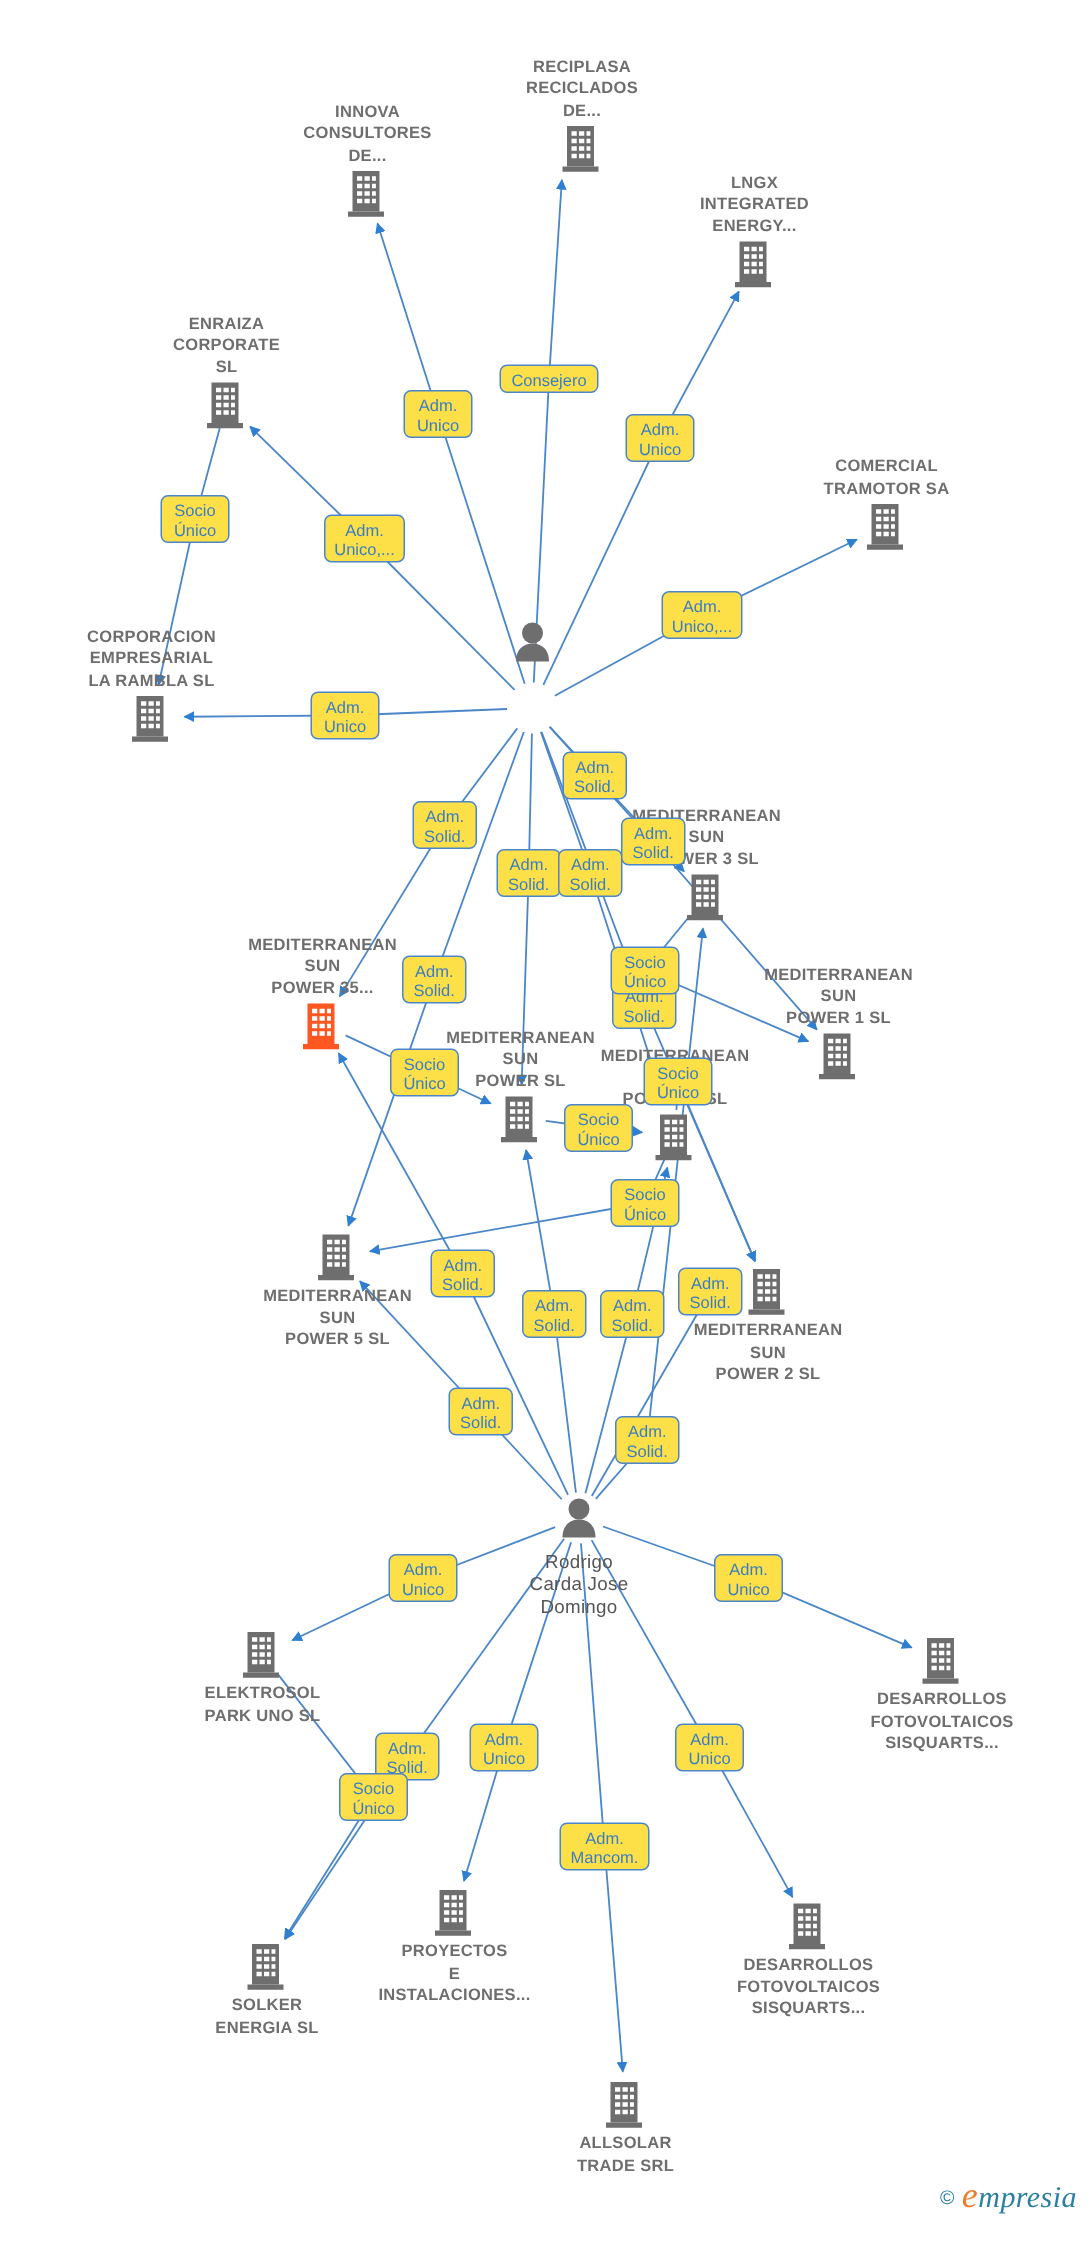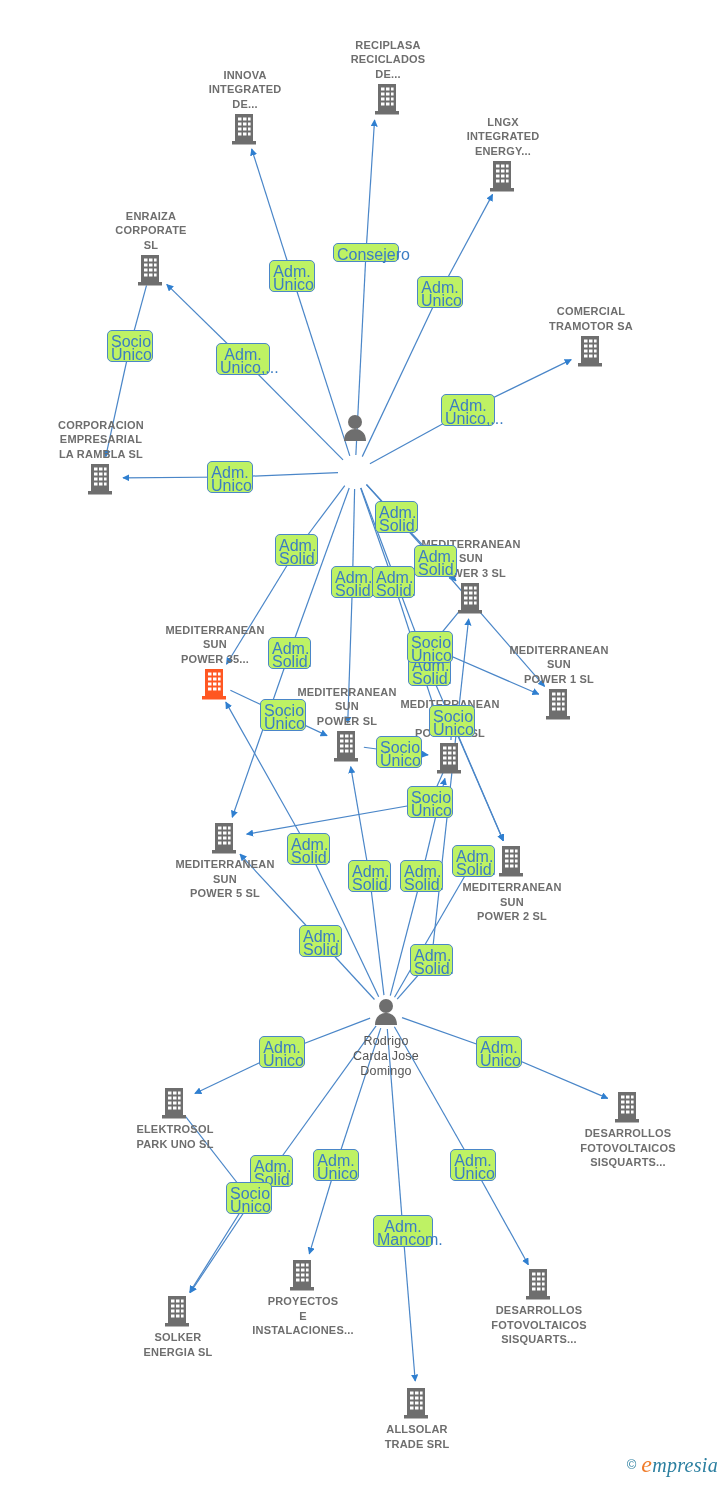--- a/index.html
+++ b/index.html
@@ -48,25 +48,25 @@
   }
   .node .glyph {
     line-height: 0;
     height: 34px;
   }
   .node.labelbelow .glyph { margin-bottom: 2px; }
   .node.labelabove .glyph { margin-top: 1px; }
 
   .elabel {
     position: absolute;
-    background: #bef264;
+    background: #fde047;
     border: 1px solid #4a86c8;
     border-radius: 5px;
     color: #3b7dc4;
-    font-size: 16px;
+    font-size: 11px;
     line-height: 13px;
     text-align: center;
     padding: 4px 3px 4px 3px;
     white-space: pre-line;
     box-sizing: border-box;
     z-index: 5;
   }
   .watermark {
     position: absolute;
     right: 10px;
@@ -166,21 +166,21 @@
         <line x1="336" y1="1165" x2="309.3216534824596" y2="1253.9278217251347" marker-end="url(#arrow)"></line>
         <line x1="394.40313781630357" y1="1026.7779320217753" x2="473" y2="1165"></line>
         <line x1="473" y1="1165" x2="528.3295851844601" y2="1264.7609187416783" marker-end="url(#arrow)"></line>
         <line x1="387.3156767009213" y1="1028.9490116177508" x2="403" y2="1231"></line>
         <line x1="403" y1="1231" x2="415.21520488013914" y2="1381.0725170988524" marker-end="url(#arrow)"></line>
       </g>
   </svg>
   <div id="nodes-layer">
       <div class="node labelabove" style="left: 245px; top: 67.5px;">
         <div class="nlabel">INNOVA
-INTEGRATED
+CONSULTORES
 DE...</div>
         <div class="glyph"><svg width="30" height="34" viewBox="0 0 30 34" aria-hidden="true">
             <rect x="5" y="2" width="18" height="27" fill="#6e6e6e"></rect>
             <rect x="2" y="29" width="24" height="3.5" fill="#6e6e6e"></rect>
             <g fill="#ffffff">
               <rect x="8" y="5.5" width="3.5" height="3"></rect>
               <rect x="13" y="5.5" width="3.5" height="3"></rect>
               <rect x="18" y="5.5" width="2.6" height="3"></rect>
               <rect x="8" y="10.5" width="3.5" height="3"></rect>
               <rect x="13" y="10.5" width="3.5" height="3"></rect>

